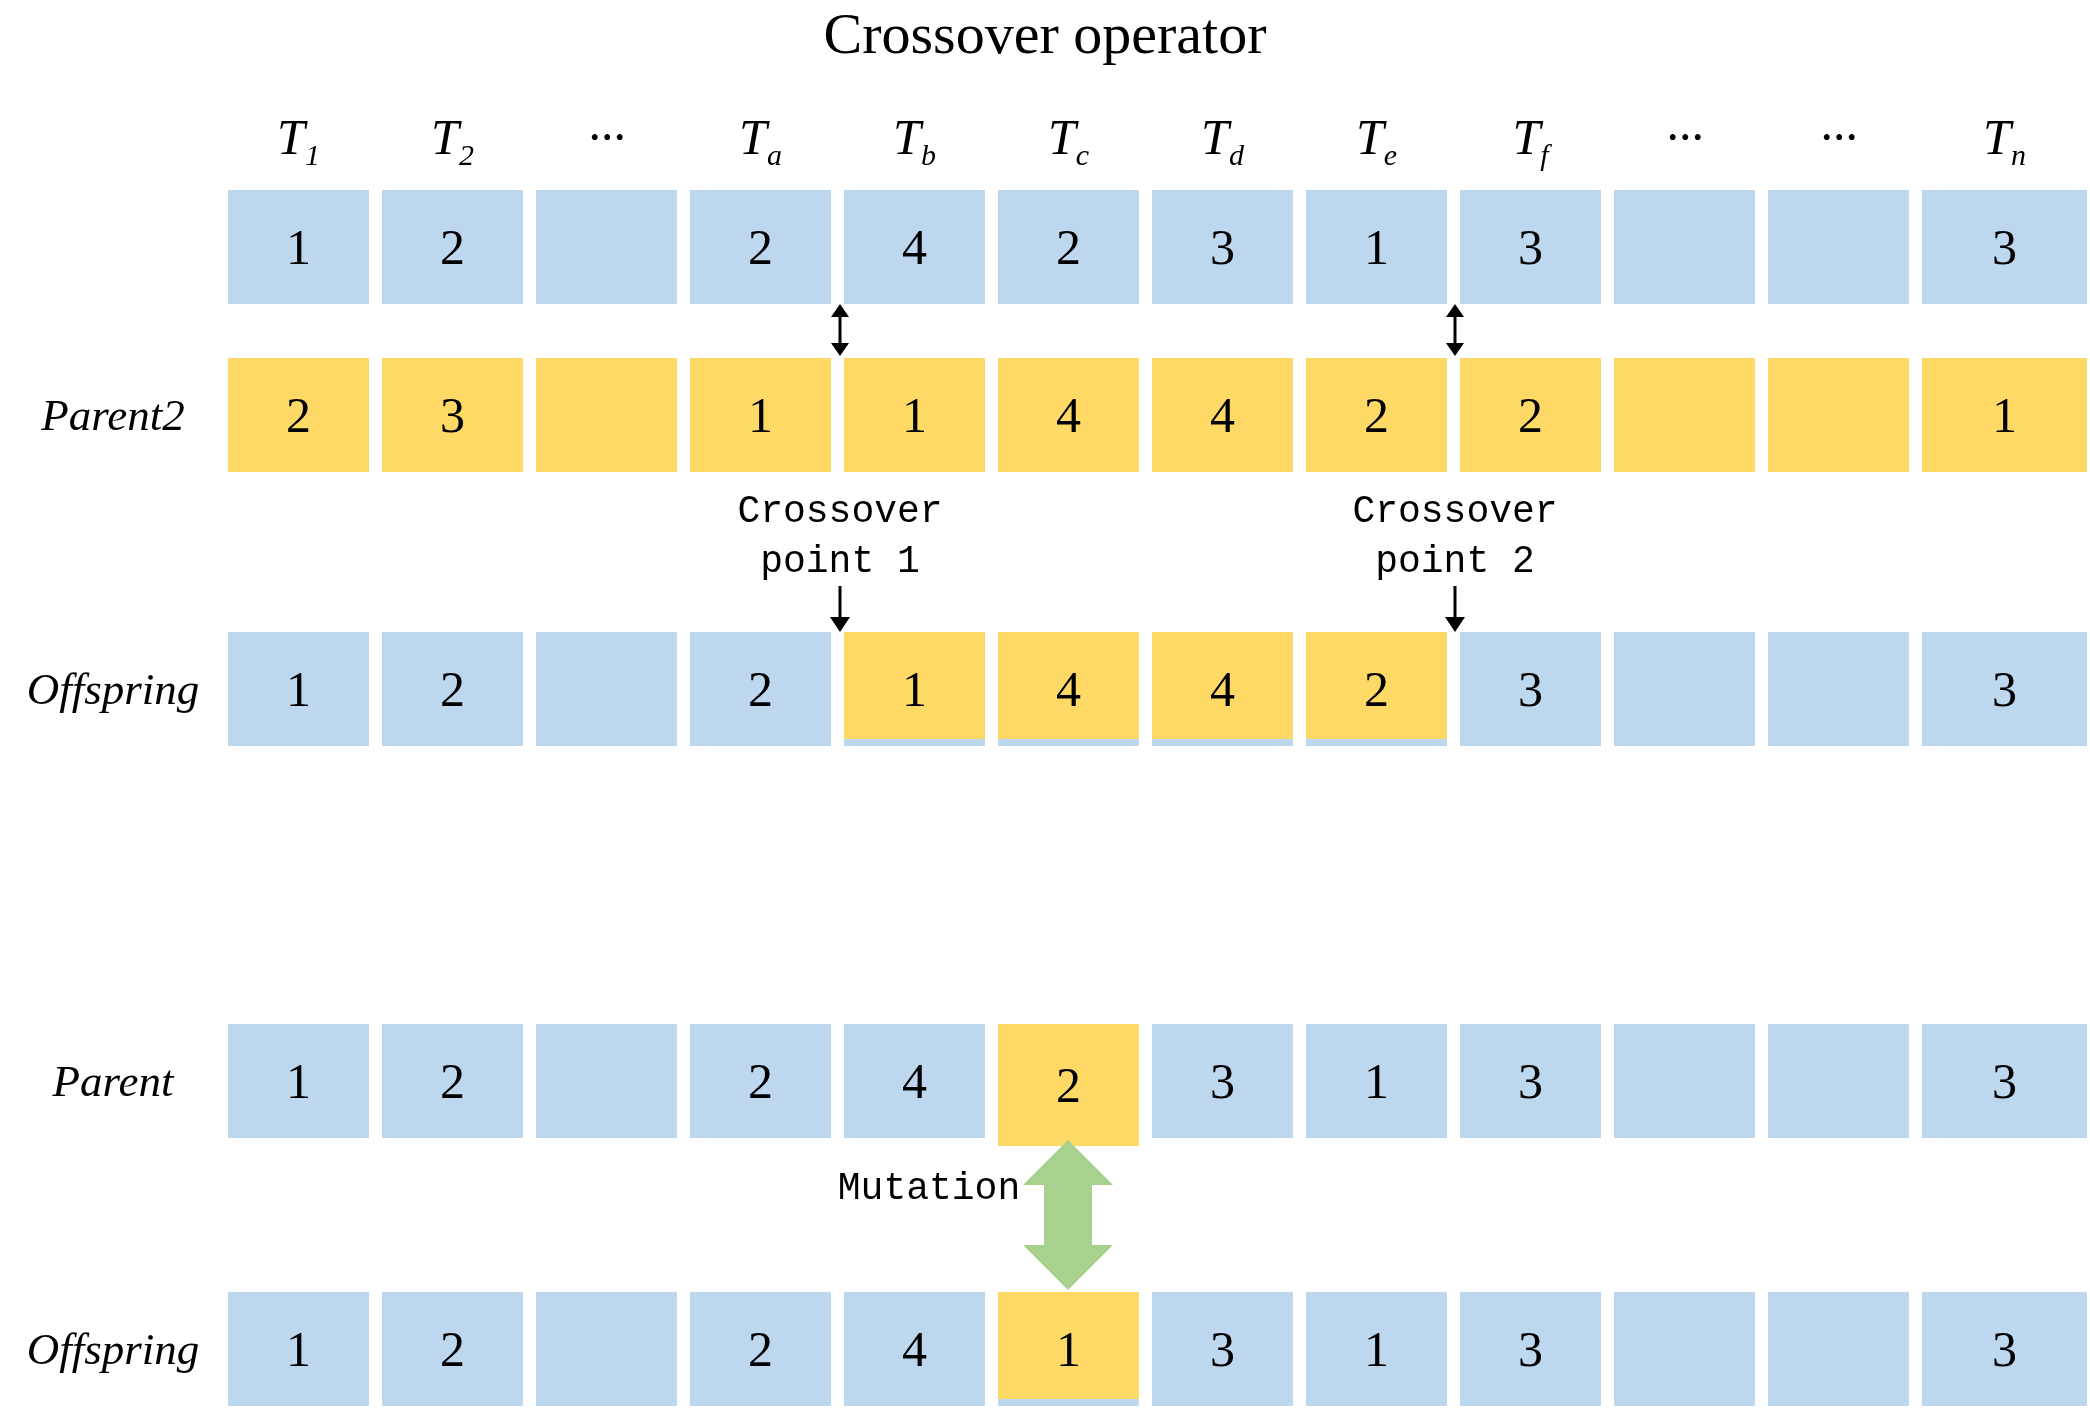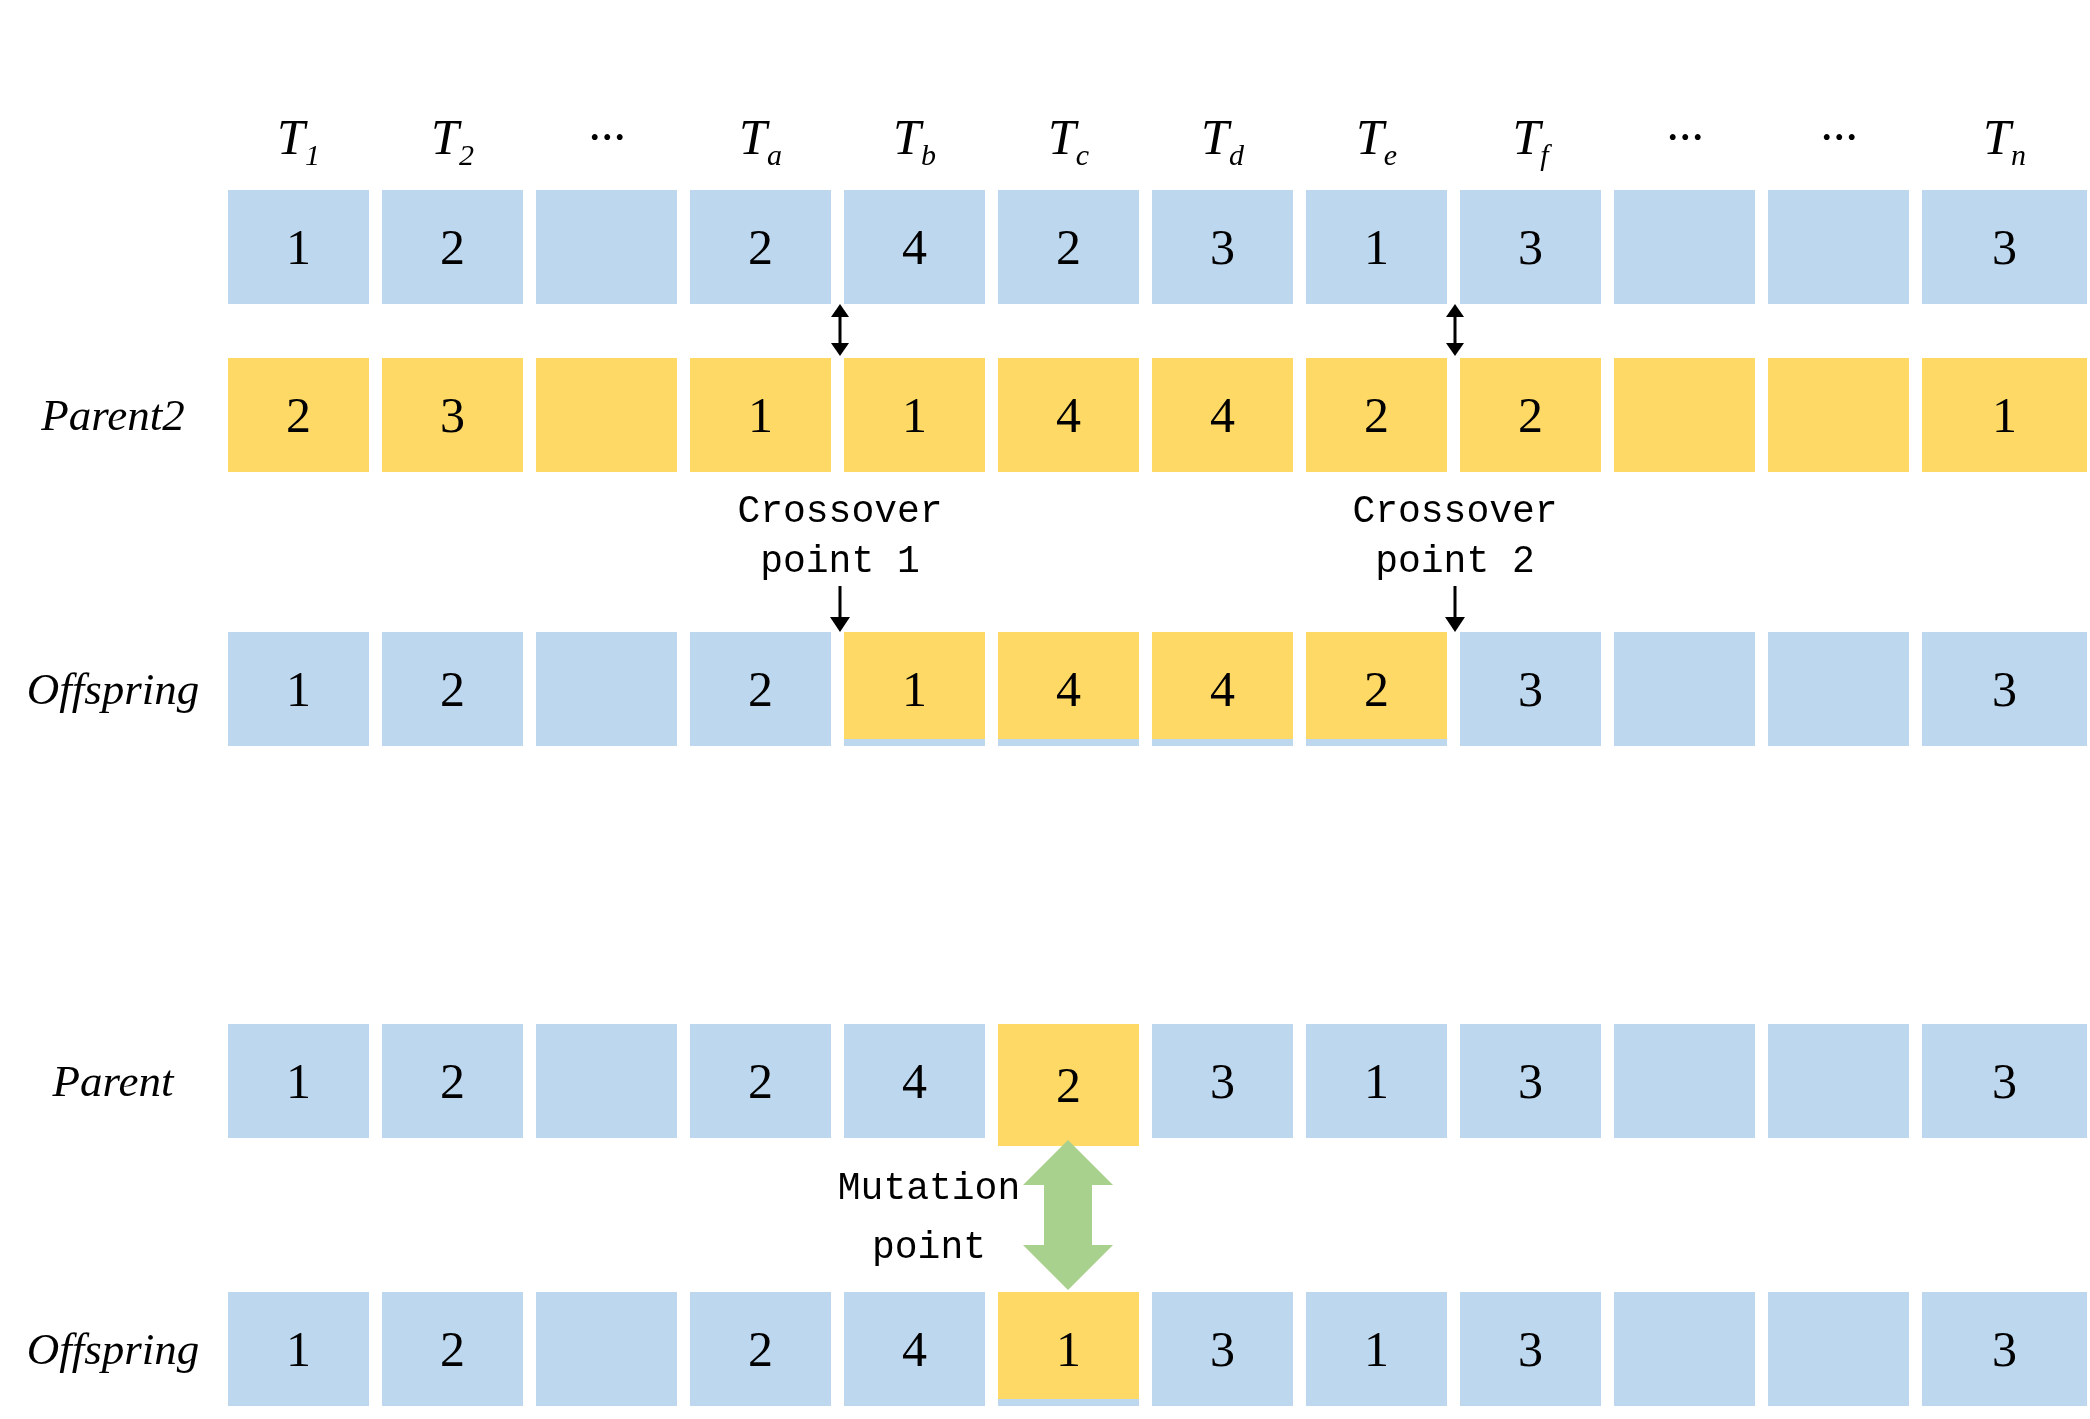--- a/index.html
+++ b/index.html
@@ -56,20 +56,21 @@
   .arrow { position:absolute; }
   .arrow svg { display:block; }
   .black-arrow { fill:#000; }
   .green-arrow { fill:#A9D18E; }
 </style>
 </head>
 <body>
 
 <div id="canvas">
 
+  <div class="title" style="top:2px">Crossover operator</div>
 
   <div class="header-row">
     <div class="header-cell"><span>T</span><sub>1</sub></div>
     <div class="header-cell"><span>T</span><sub>2</sub></div>
     <div class="header-cell"><span>···</span><sub></sub></div>
     <div class="header-cell"><span>T</span><sub>a</sub></div>
     <div class="header-cell"><span>T</span><sub>b</sub></div>
     <div class="header-cell"><span>T</span><sub>c</sub></div>
     <div class="header-cell"><span>T</span><sub>d</sub></div>
     <div class="header-cell"><span>T</span><sub>e</sub></div>
@@ -182,21 +183,20 @@
     <div class="cell" data-variant="blue">3</div>
     <div class="cell" data-variant="blue">1</div>
     <div class="cell" data-variant="blue">3</div>
     <div class="cell" data-variant="blue"></div>
     <div class="cell" data-variant="blue"></div>
     <div class="cell" data-variant="blue">3</div>
   </div>
 
   <div class="anno" style="left:814px; top:1160px; width:230px; line-height:1.55">
     <div>Mutation</div>
-    <div>point</div>
   </div>
   <div class="arrow" style="left:1023px; top:1140px">
     <svg width="90" height="150" viewBox="0 0 90 150">
         <polygon class="green-arrow" points="45,0 90,45 69,45 69,105 90,105 45,150 0,105 21,105 21,45 0,45"></polygon>
       </svg>
   </div>
 
   <div class="row-label" style="top:1292px">Offspring</div>
   <div class="gene-row" style="top:1292px">
     <div class="cell" data-variant="blue">1</div>

